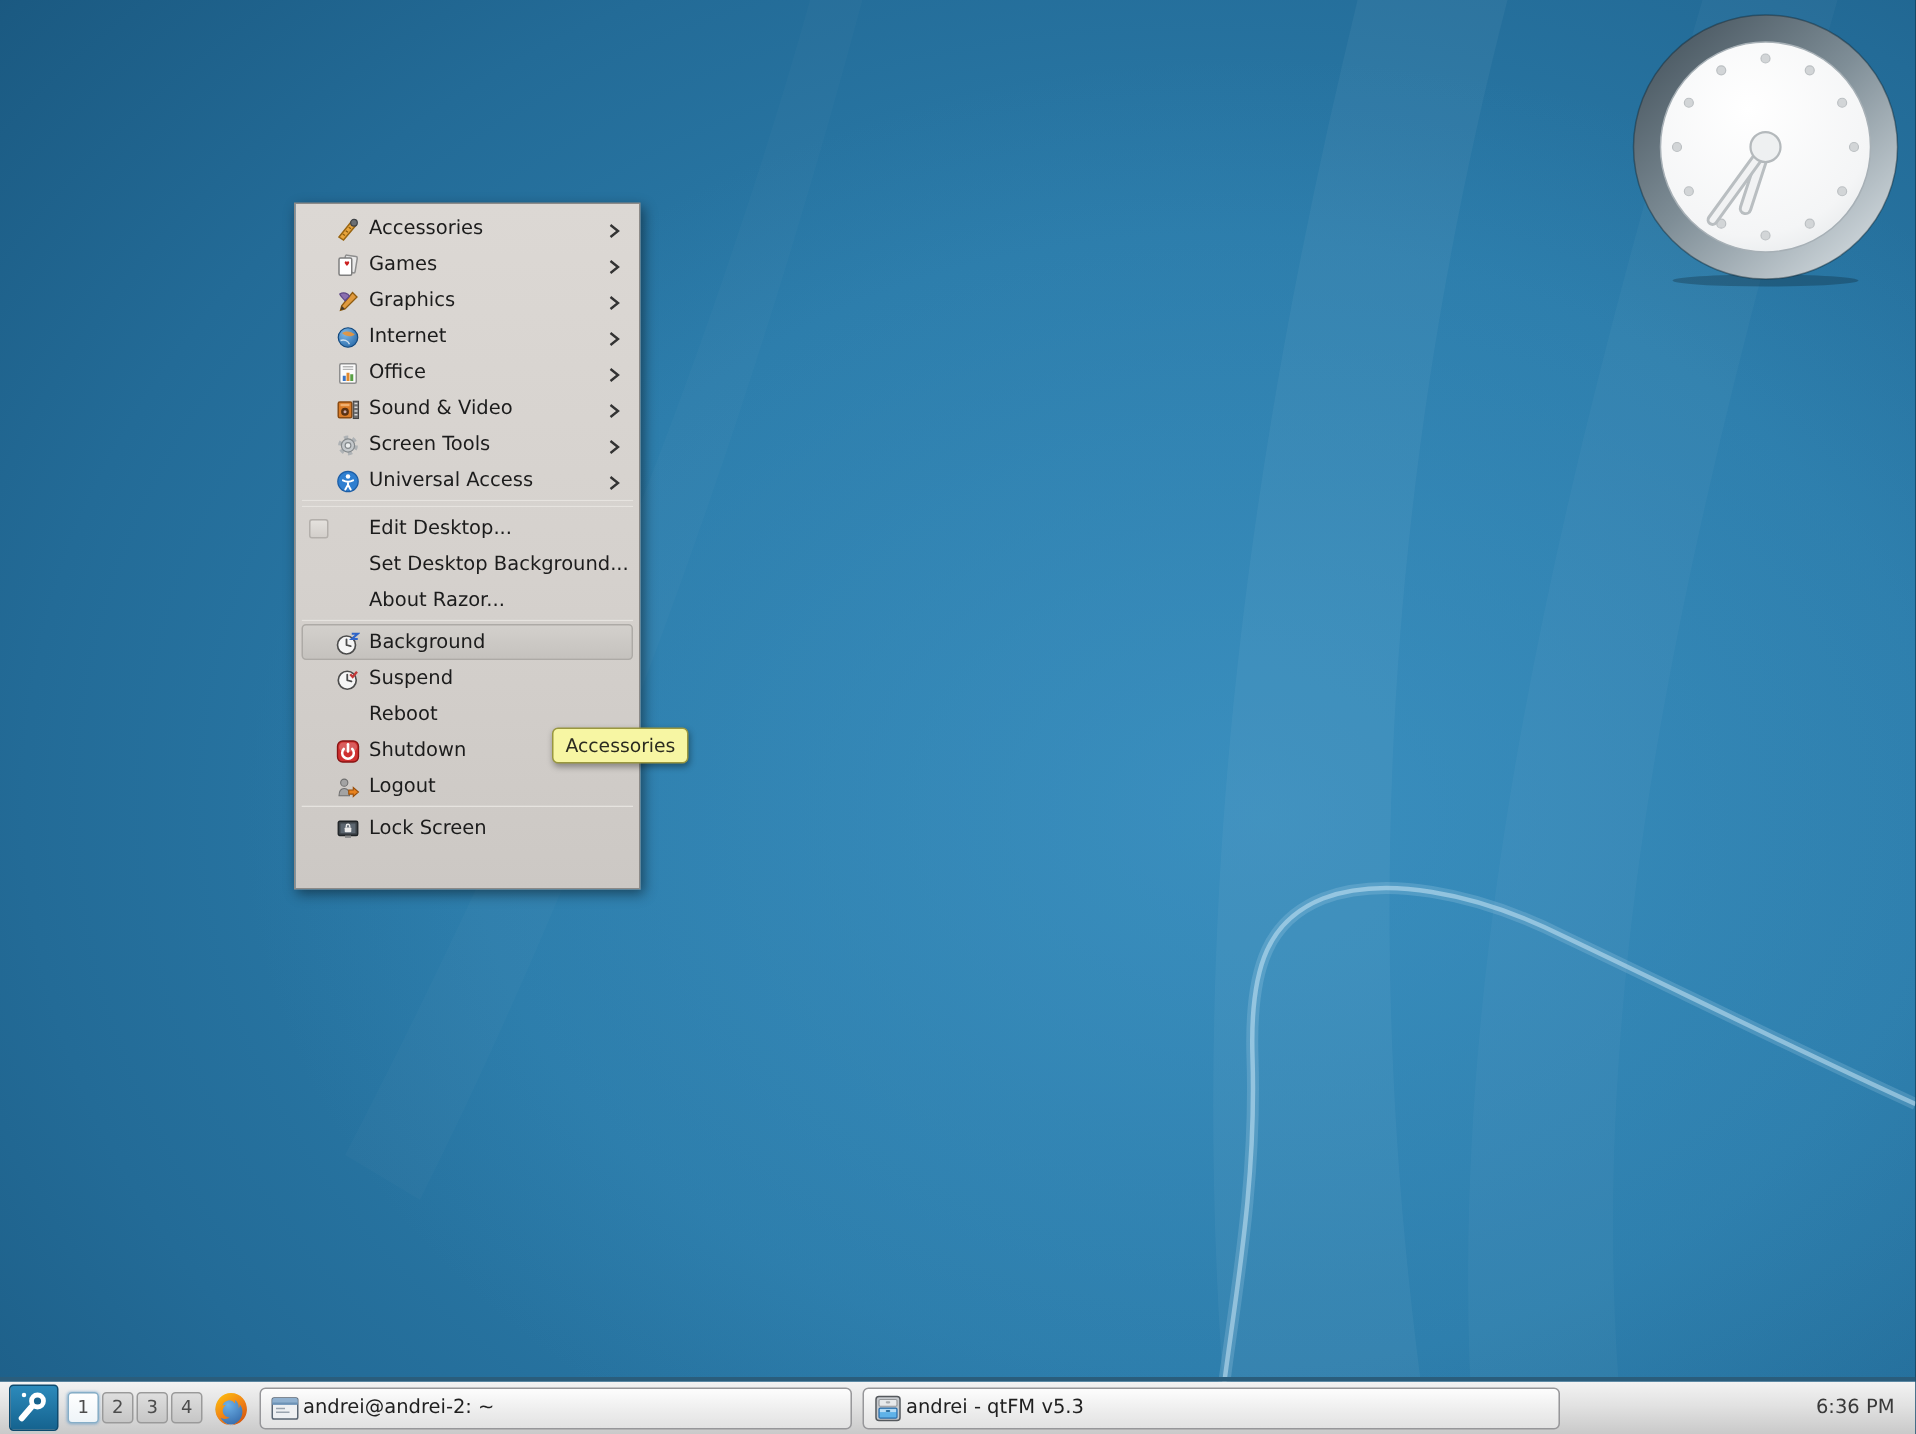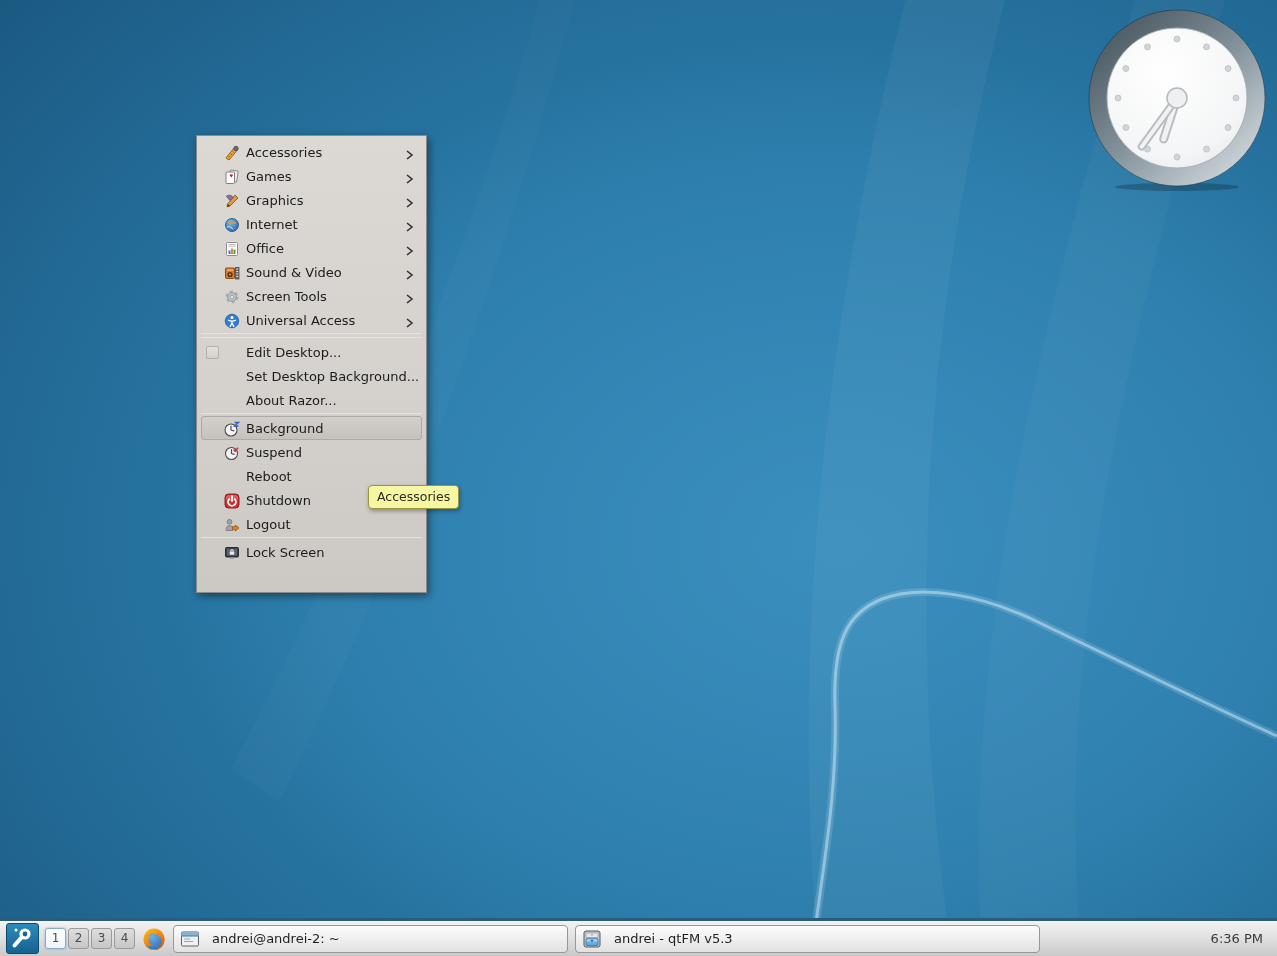--- a/index.html
+++ b/index.html
@@ -84,21 +84,21 @@
   .ws-btn.active {
     background:linear-gradient(#ffffff,#eef4f8);
     border:1px solid #86aec8;
     box-shadow:0 0 2px rgba(90,150,200,0.8);
   }
   .ff-launcher { margin-left:6px; width:26px; height:26px; flex:0 0 auto; cursor:pointer; }
   .win-btn {
     margin-left:6px; width:395px; height:28px; border-radius:4px; flex:0 0 auto;
     border:1px solid #97979a;
     background:linear-gradient(180deg,#fdfdfd,#ececec 60%,#e2e2e2);
-    display:flex; align-items:center; padding:0 6px; gap:12px;
+    display:flex; align-items:center; padding:0 6px; gap:2px;
     font-size:13px; color:#1f1f1f; cursor:pointer; overflow:hidden;
   }
   .win-btn .wic { width:20px; height:20px; flex:0 0 auto; }
   .tb-clock { margin-left:auto; margin-right:8px; font-size:13px; color:#3a3a3a; }
 </style>
 </head>
 <body>
 
 <div class="desktop">
   <svg width="1277" height="956" viewBox="0 0 1277 956">

